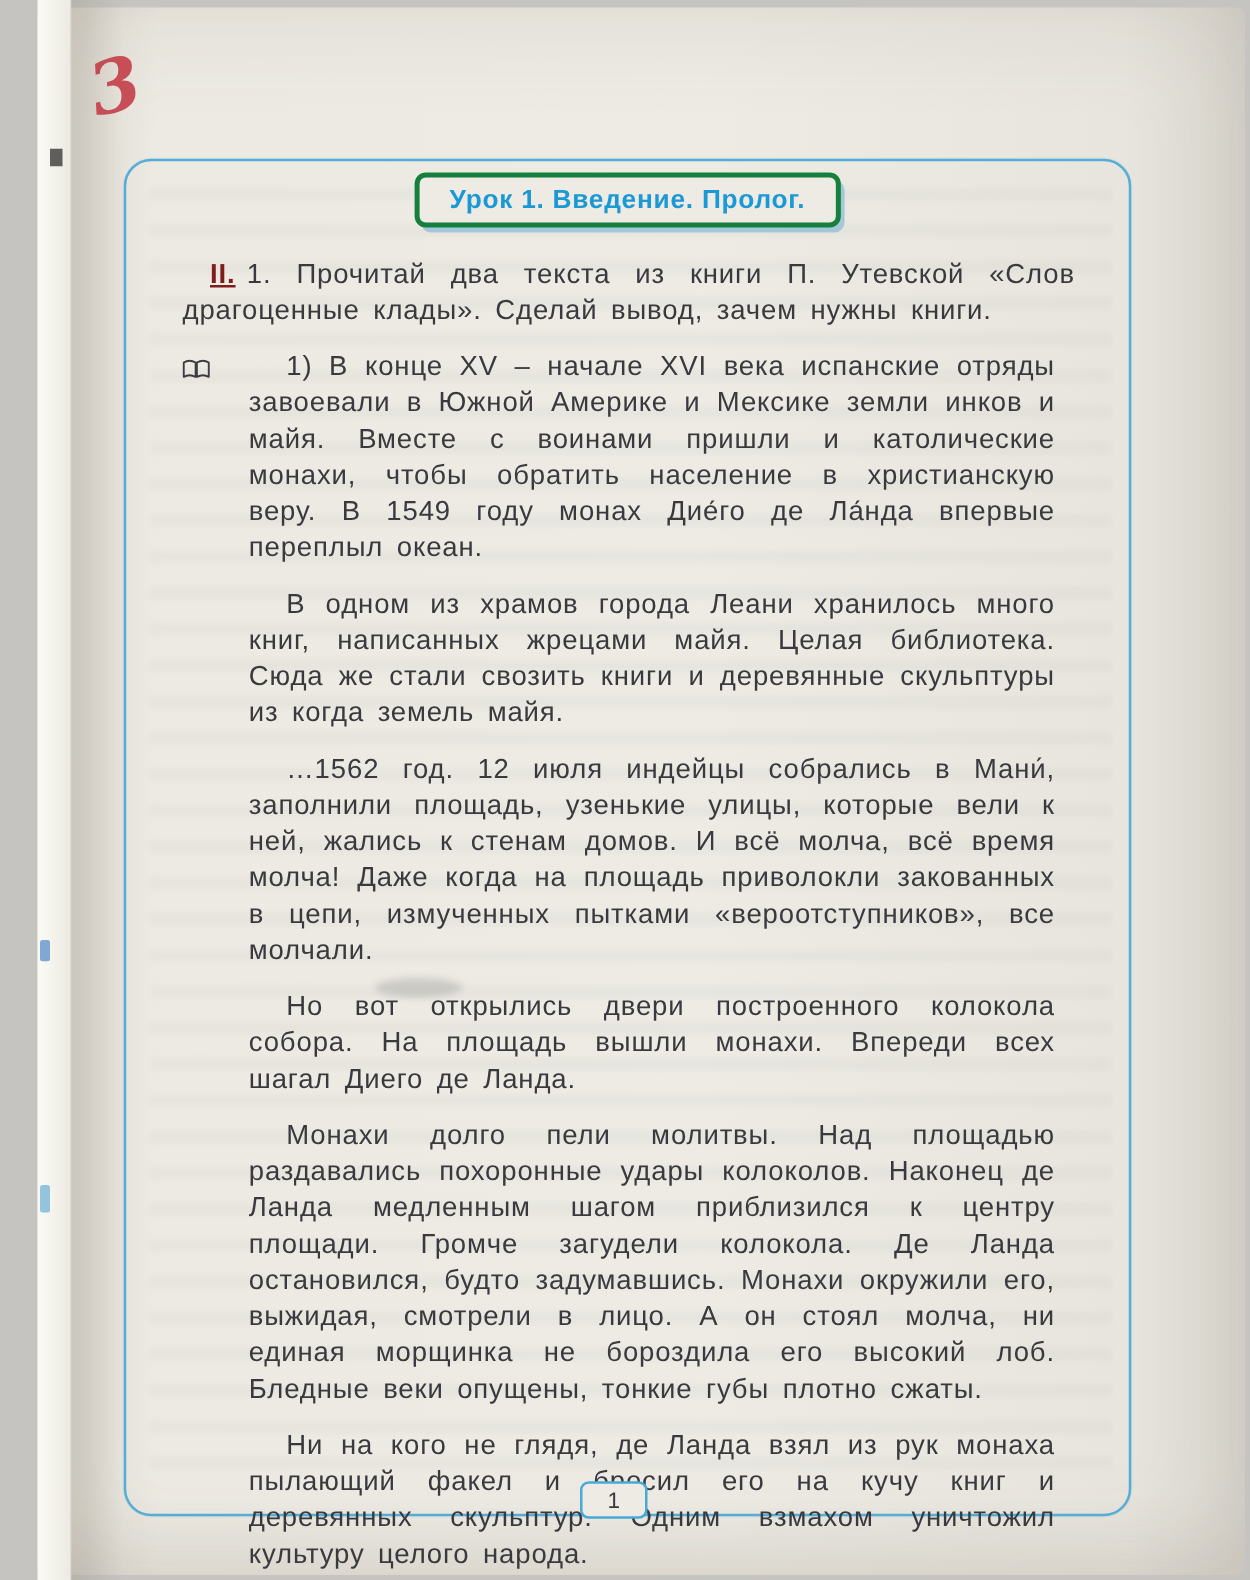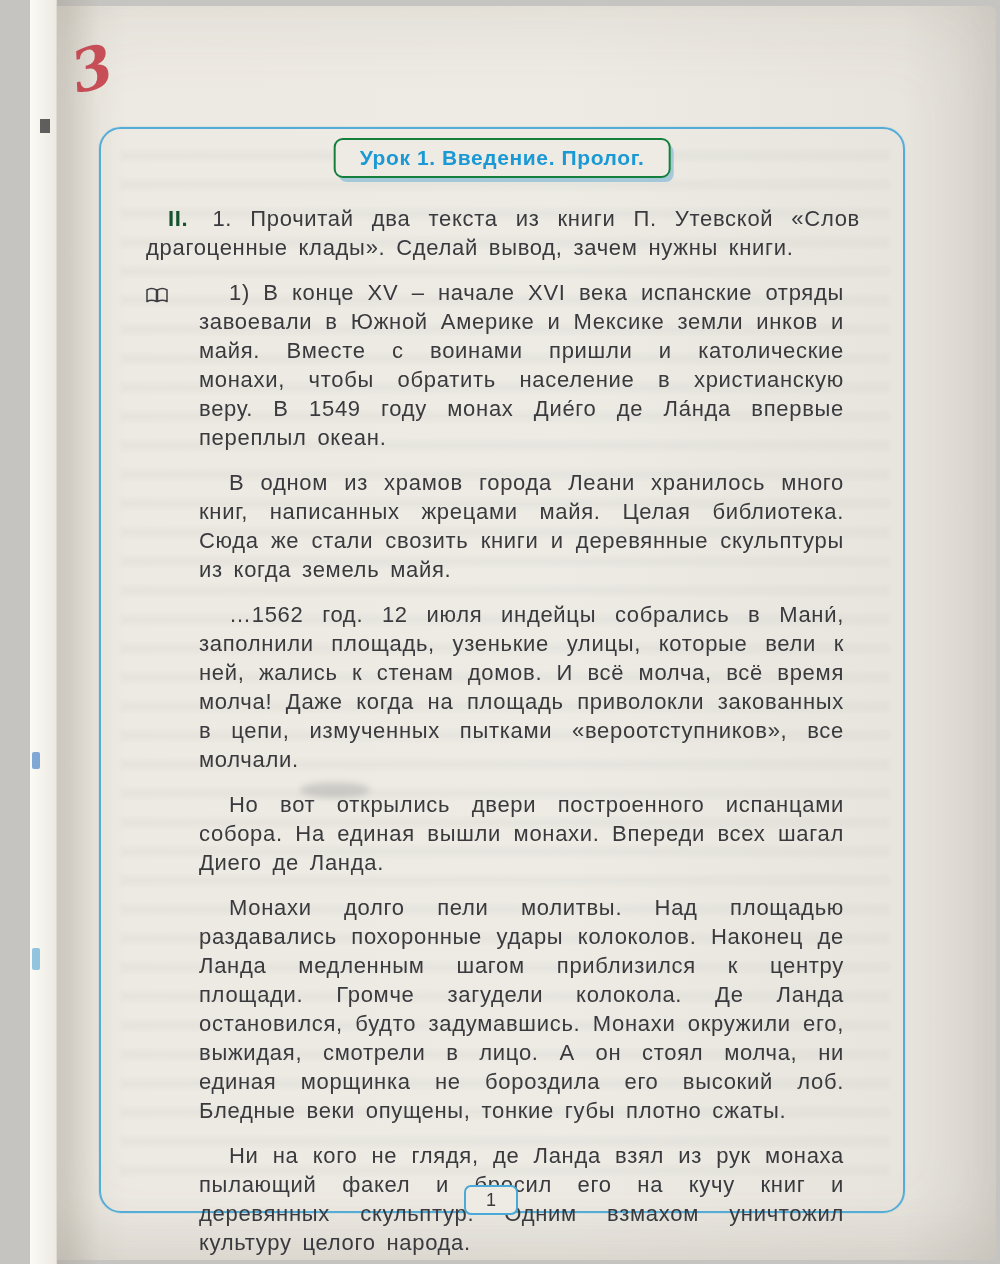--- a/index.html
+++ b/index.html
@@ -29,34 +29,34 @@
     filter:blur(2px); opacity:.45; pointer-events:none;
   }
   .frame {
     position:absolute; box-sizing:border-box;
     left:99px; top:127px; width:806px; height:1086px;
     border:2px solid #55add7; border-radius:22px;
     box-shadow:0 0 0 1px rgba(85,173,215,0.12);
   }
   .title-box {
     position:absolute; left:502px; top:138px; transform:translateX(-50%);
-    background:#edebe4; border:2px solid #15803d; border-radius:9px;
+    background:#edebe4; border:4px solid #15803d; border-radius:9px;
     padding:6px 24px; z-index:3; white-space:nowrap;
     box-shadow:4px 5px 0 -1px rgba(110,175,212,0.55);
   }
   .title-box .title-text {
     color:#1b99d4; font-weight:bold; font-size:21px; letter-spacing:0.6px;
   }
   .content {
     position:absolute; left:146px; top:204px; width:714px; z-index:2;
     color:#3a3a3e; font-size:22px; line-height:29px;
     text-align:justify; letter-spacing:0.7px; word-spacing:4px;
   }
   .task p { margin:0; text-indent:22px; }
-  .task-roman { color:#14532d; font-weight:bold; margin-right:24px; }
+  .task-roman { color:#7f1d1d; font-weight:bold; margin-right:9px;text-decoration:underline; }
   .body-block { position:relative; margin-left:37px; margin-top:9px; }
   .body-block p { margin:16px; text-indent:30px; }
   .book-icon { position:absolute; left:-38px; top:4px; width:24px; height:17px; }
   .pagenum-box {
     position:absolute; left:464px; top:1185px; width:54px; height:30px;
     box-sizing:border-box; background:#edebe4; border:2px solid #4aa9d6;
     border-radius:7px; z-index:3; display:flex; align-items:center; justify-content:center;
     font-size:18px; color:#3a3a3e;
   }
   .grade-mark {
@@ -105,21 +105,21 @@
     <div class="body-block">
       <span class="book-icon">
         <svg width="24" height="17" viewBox="0 0 24 17">
           <path d="M2,3 Q6.5,0.2 11.5,3 L11.5,14.5 Q6.5,11.8 2,14.5 Z" fill="none" stroke="#3c3c40" stroke-width="1.5" stroke-linejoin="round"></path>
           <path d="M22,3 Q17.5,0.2 12.5,3 L12.5,14.5 Q17.5,11.8 22,14.5 Z" fill="none" stroke="#3c3c40" stroke-width="1.5" stroke-linejoin="round"></path>
         </svg>
       </span>
       <p>1) В конце XV – начале XVI века испанские отряды завоевали в Южной Америке и Мексике земли инков и майя. Вместе с воинами пришли и католические монахи, чтобы обратить население в христианскую веру. В 1549 году монах Дие́го де Ла́нда впервые переплыл океан.</p>
       <p>В одном из храмов города Леани хранилось много книг, написанных жрецами майя. Целая библиотека. Сюда же стали свозить книги и деревянные скульптуры из когда земель майя.</p>
       <p>…1562 год. 12 июля индейцы собрались в Мани́, заполнили площадь, узенькие улицы, которые вели к ней, жались к стенам домов. И всё молча, всё время молча! Даже когда на площадь приволокли закованных в цепи, измученных пытками «вероотступников», все молчали.</p>
-      <p>Но вот открылись двери построенного испанцами собора. На единая вышли монахи. Впереди всех шагал Диего де Ланда.</p>
+      <p>Но вот открылись двери построенного колокола собора. На площадь вышли монахи. Впереди всех шагал Диего де Ланда.</p>
       <p>Монахи долго пели молитвы. Над площадью раздавались похоронные удары колоколов. Наконец де Ланда медленным шагом приблизился к центру площади. Громче загудели колокола. Де Ланда остановился, будто задумавшись. Монахи окружили его, выжидая, смотрели в лицо. А он стоял молча, ни единая морщинка не бороздила его высокий лоб. Бледные веки опущены, тонкие губы плотно сжаты.</p>
       <p>Ни на кого не глядя, де Ланда взял из рук монаха пылающий факел и бросил его на кучу книг и деревянных скульптур. Одним взмахом уничтожил культуру целого народа.</p>
     </div>
   </div>
 
   <div class="pagenum-box">
     <span>1</span>
   </div>
 
 </div>

